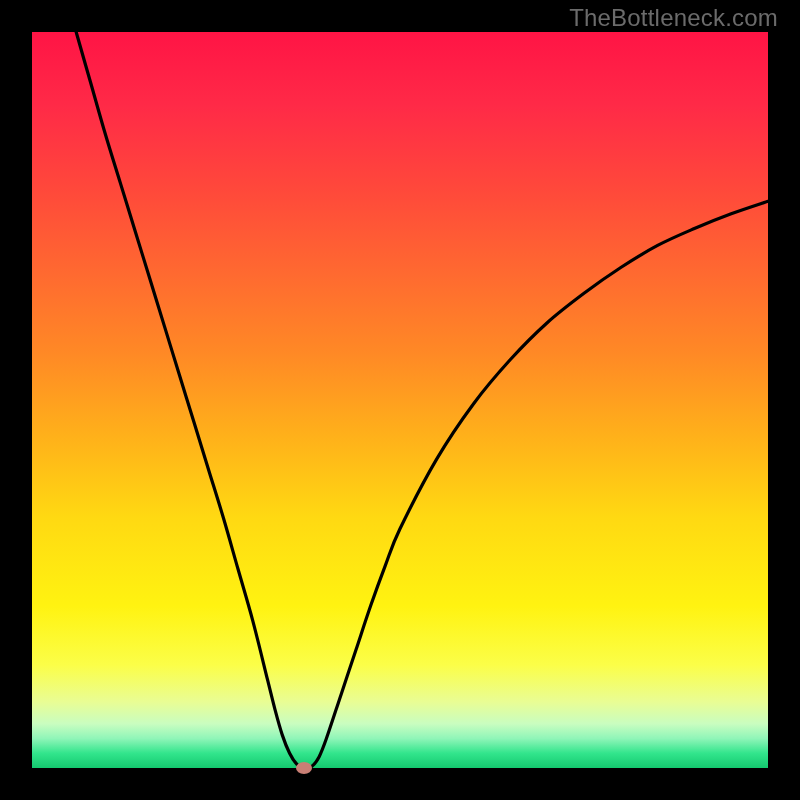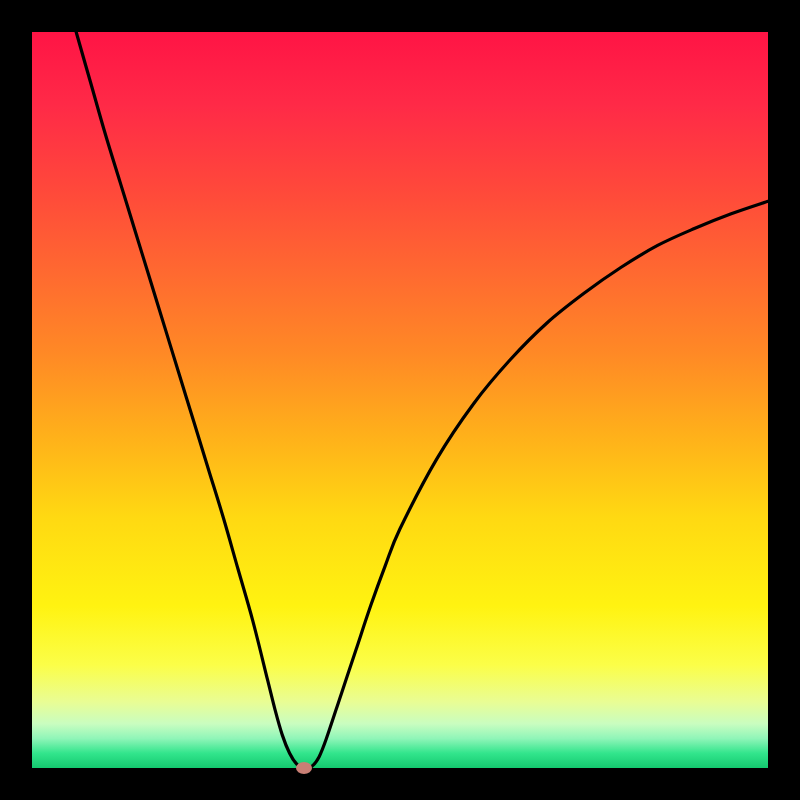--- a/index.html
+++ b/index.html
@@ -65,19 +65,20 @@
     height: 12px;
     border-radius: 8px / 6px;
     background: #c97f75;
     transform: translate(-50%, -50%);
   }
 </style>
 </head>
 <body>
 
 <div class="frame">
+  <div class="watermark">TheBottleneck.com</div>
   <div class="plot-area">
     <svg class="curve" viewBox="0 0 736 736" preserveAspectRatio="none">
       <path id="curve-path" d="M 44.16 0.00 C 46.61 8.59, 53.97 34.35, 58.88 51.52 C 63.79 68.69, 68.69 86.48, 73.60 103.04 C 78.51 119.60, 83.41 134.93, 88.32 150.88 C 93.23 166.83, 98.13 182.77, 103.04 198.72 C 107.95 214.67, 112.85 230.61, 117.76 246.56 C 122.67 262.51, 127.57 278.45, 132.48 294.40 C 137.39 310.35, 142.29 326.29, 147.20 342.24 C 152.11 358.19, 157.01 374.13, 161.92 390.08 C 166.83 406.03, 171.73 421.97, 176.64 437.92 C 181.55 453.87, 186.45 469.20, 191.36 485.76 C 196.27 502.32, 201.17 520.11, 206.08 537.28 C 210.99 554.45, 215.89 570.40, 220.80 588.80 C 225.71 607.20, 231.84 632.96, 235.52 647.68 C 239.20 662.40, 240.43 667.92, 242.88 677.12 C 245.33 686.32, 247.79 695.52, 250.24 702.88 C 252.69 710.24, 255.15 716.37, 257.60 721.28 C 260.05 726.19, 262.51 729.87, 264.96 732.32 C 267.41 734.77, 269.87 735.63, 272.32 736.00 C 274.77 736.37, 277.23 736.37, 279.68 734.53 C 282.13 732.69, 284.59 729.62, 287.04 724.96 C 289.49 720.30, 290.72 716.99, 294.40 706.56 C 298.08 696.13, 304.21 677.12, 309.12 662.40 C 314.03 647.68, 318.93 632.96, 323.84 618.24 C 328.75 603.52, 333.65 588.19, 338.56 574.08 C 343.47 559.97, 348.37 546.48, 353.28 533.60 C 358.19 520.72, 359.41 514.59, 368.00 496.80 C 376.59 479.01, 392.53 447.73, 404.80 426.88 C 417.07 406.03, 429.33 388.24, 441.60 371.68 C 453.87 355.12, 466.13 341.01, 478.40 327.52 C 490.67 314.03, 502.93 301.76, 515.20 290.72 C 527.47 279.68, 539.73 270.48, 552.00 261.28 C 564.27 252.08, 576.53 243.49, 588.80 235.52 C 601.07 227.55, 613.33 219.94, 625.60 213.44 C 637.87 206.94, 650.13 201.79, 662.40 196.51 C 674.67 191.24, 686.93 186.33, 699.20 181.79 C 711.47 177.25, 729.87 171.37, 736.00 169.28" fill="none" stroke="#000" stroke-width="3.2" stroke-linecap="round" stroke-linejoin="round"></path>
     </svg>
     <div class="marker" id="marker" style="left: 272.32px; top: 736px;"></div>
   </div>
 </div>
 
 </body></html>

